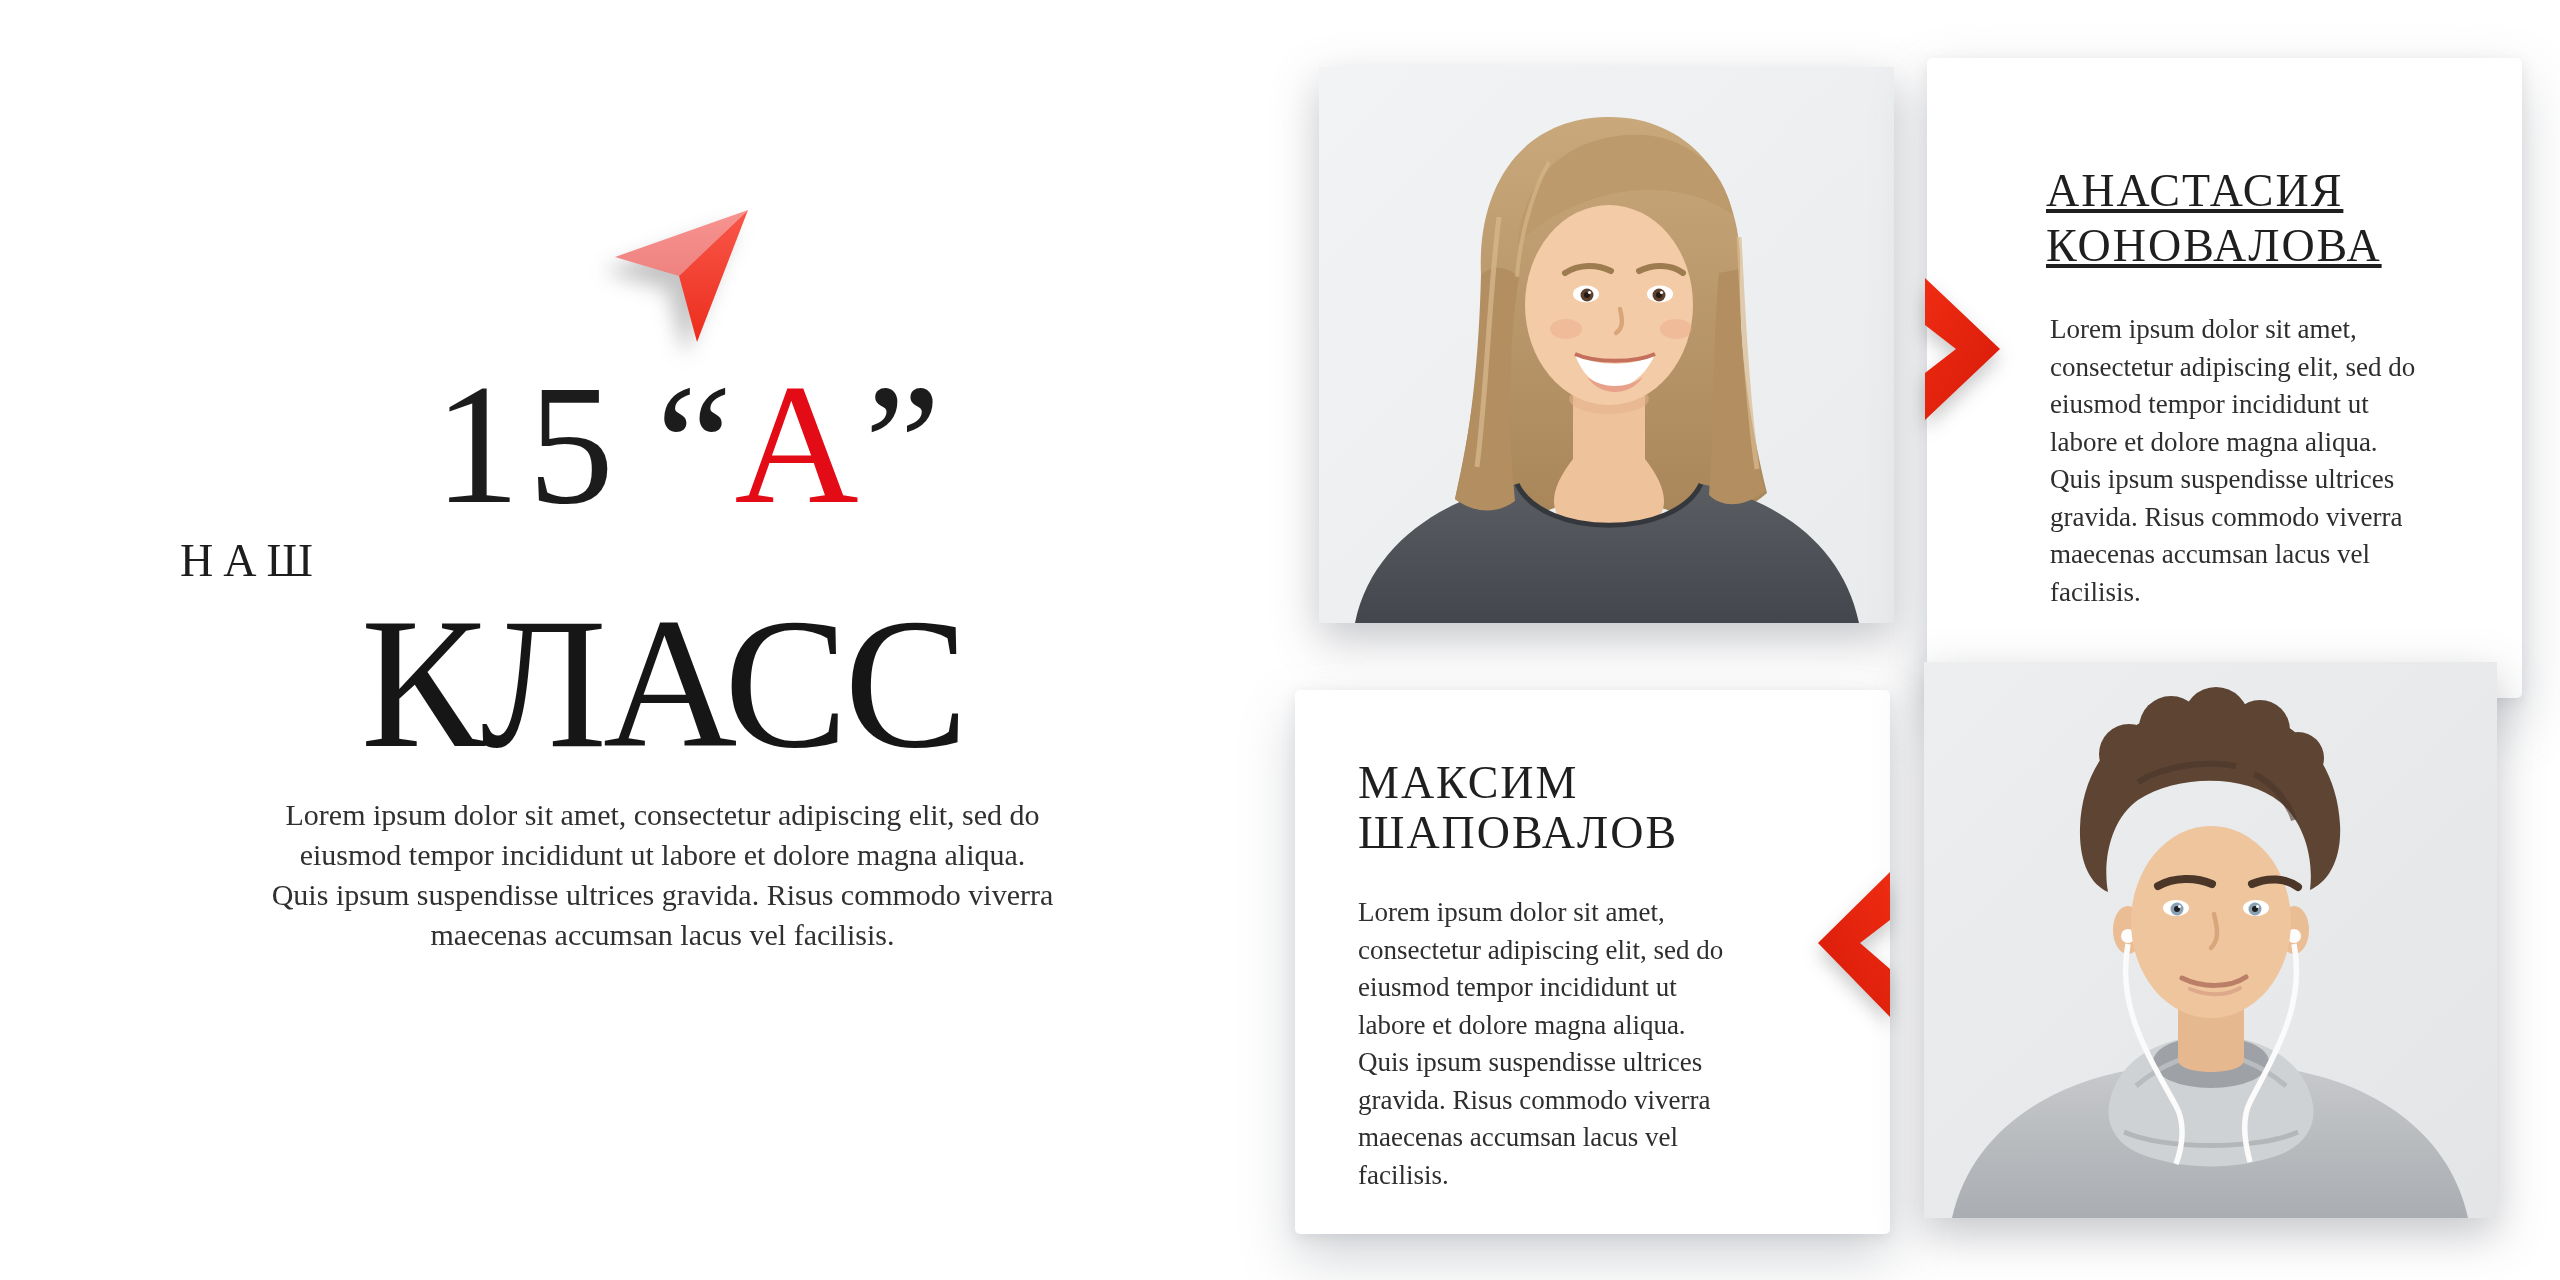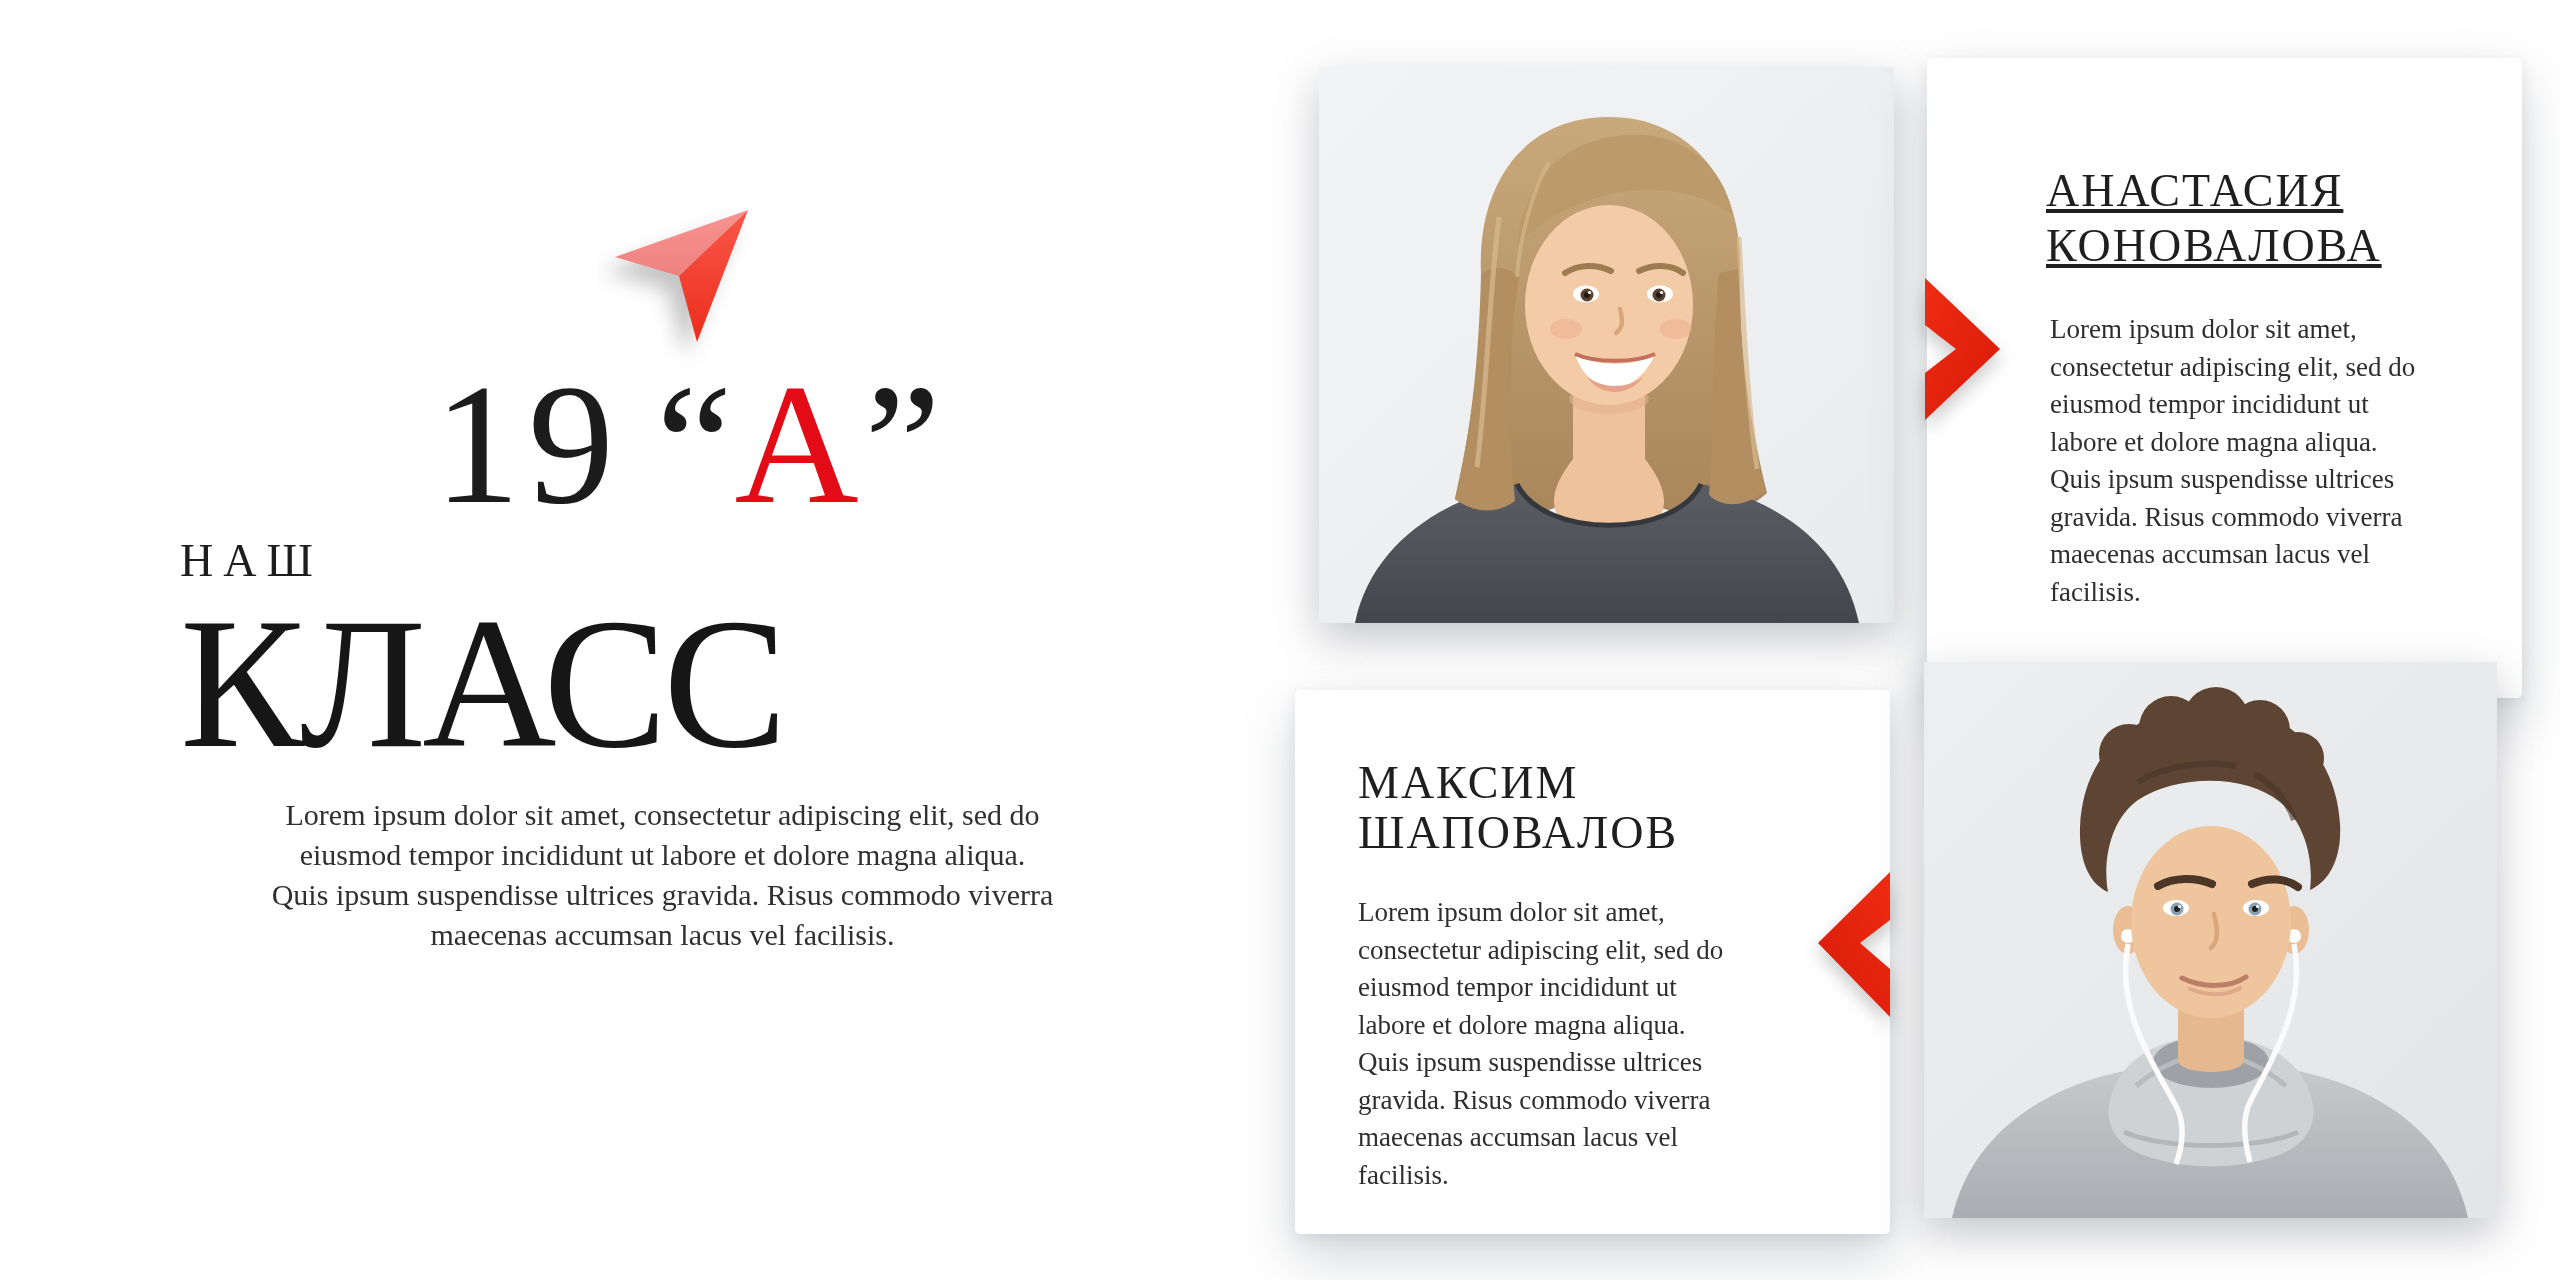--- a/index.html
+++ b/index.html
@@ -21,21 +21,21 @@
   #main-title .tnum { letter-spacing:8px; }
   #main-title .qopen { margin:0 2px 0 34px; }
   #main-title .tletter { color:#e30b16; }
   #main-title .qclose { margin-left:6px; }
 
   #subtitle-small {
     left:180px; top:538px; width:965px; text-align:left;
     font-size:46px; line-height:1; letter-spacing:10px; color:#1d1d1d;
   }
   #subtitle-large {
-    left:180px; top:590px; width:965px; text-align:left;
+    left:180px; top:590px; width:965px; text-align:center;
     font-size:186px; line-height:1; letter-spacing:-4px; color:#161616;
   }
   #intro-text {
     left:180px; top:795px; width:965px; text-align:center;
     font-size:30px; line-height:40px; color:#303030; white-space:pre-line;
   }
 
   
   .photo { position:absolute; box-shadow:0 16px 42px rgba(85,90,100,.35); }
   #photo-female { left:1319px; top:67px;  width:575px; height:556px; }
@@ -83,21 +83,21 @@
       <linearGradient id="gpr" x1="0" y1="0" x2="0" y2="1">
         <stop offset="0" stop-color="#f9574a"></stop>
           <stop offset="1" stop-color="#ec2d1c"></stop>
       </linearGradient>
     </defs>
     <polygon points="17,64 150,17 81,83" fill="url(#gpl)"></polygon>
     <polygon points="150,17 81,83 99,149" fill="url(#gpr)"></polygon>
   </svg>
 
   <div id="main-title" class="abs">
-    <span class="tnum">19</span><span class="qopen">“</span><span class="tletter">А</span><span class="qclose">”</span>
+    <span class="tnum">15</span><span class="qopen">“</span><span class="tletter">А</span><span class="qclose">”</span>
   </div>
 
   <div id="subtitle-small" class="abs">НАШ</div>
   <div id="subtitle-large" class="abs">КЛАСС</div>
   <div id="intro-text" class="abs">Lorem ipsum dolor sit amet, consectetur adipiscing elit, sed do
 eiusmod tempor incididunt ut labore et dolore magna aliqua.
 Quis ipsum suspendisse ultrices gravida. Risus commodo viverra
 maecenas accumsan lacus vel facilisis.</div>
 
   <svg id="photo-female" class="photo" viewBox="0 0 575 556" role="img">

